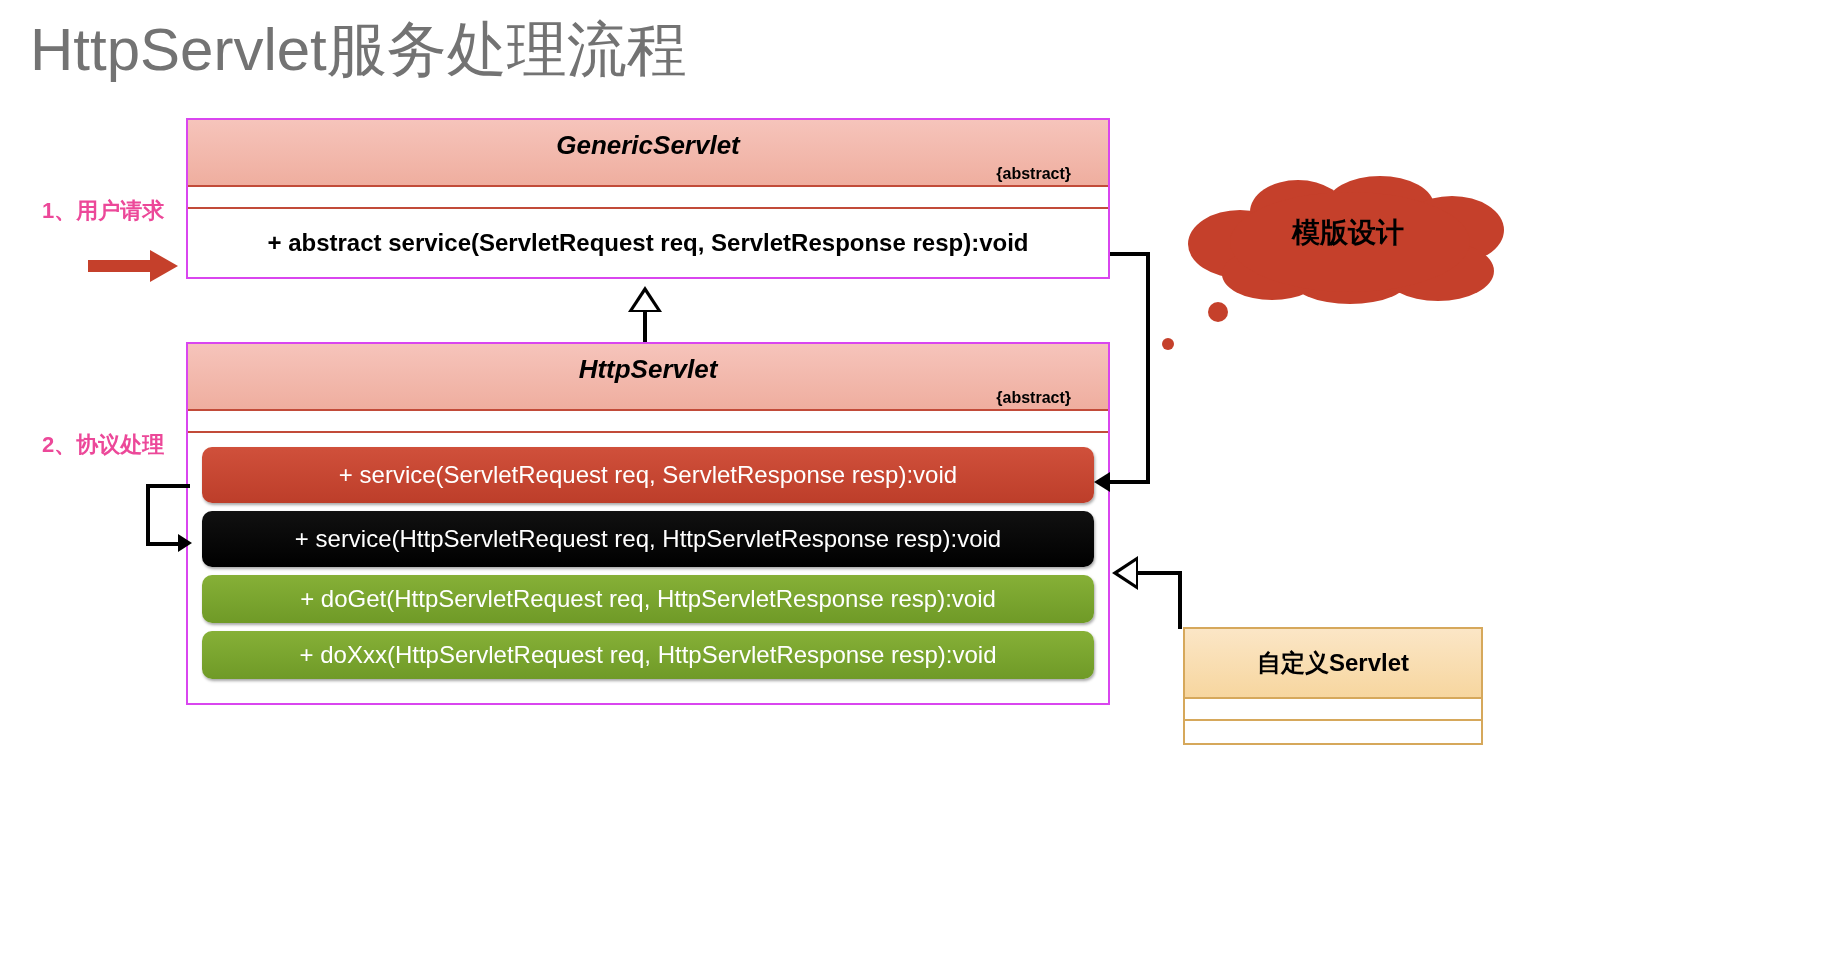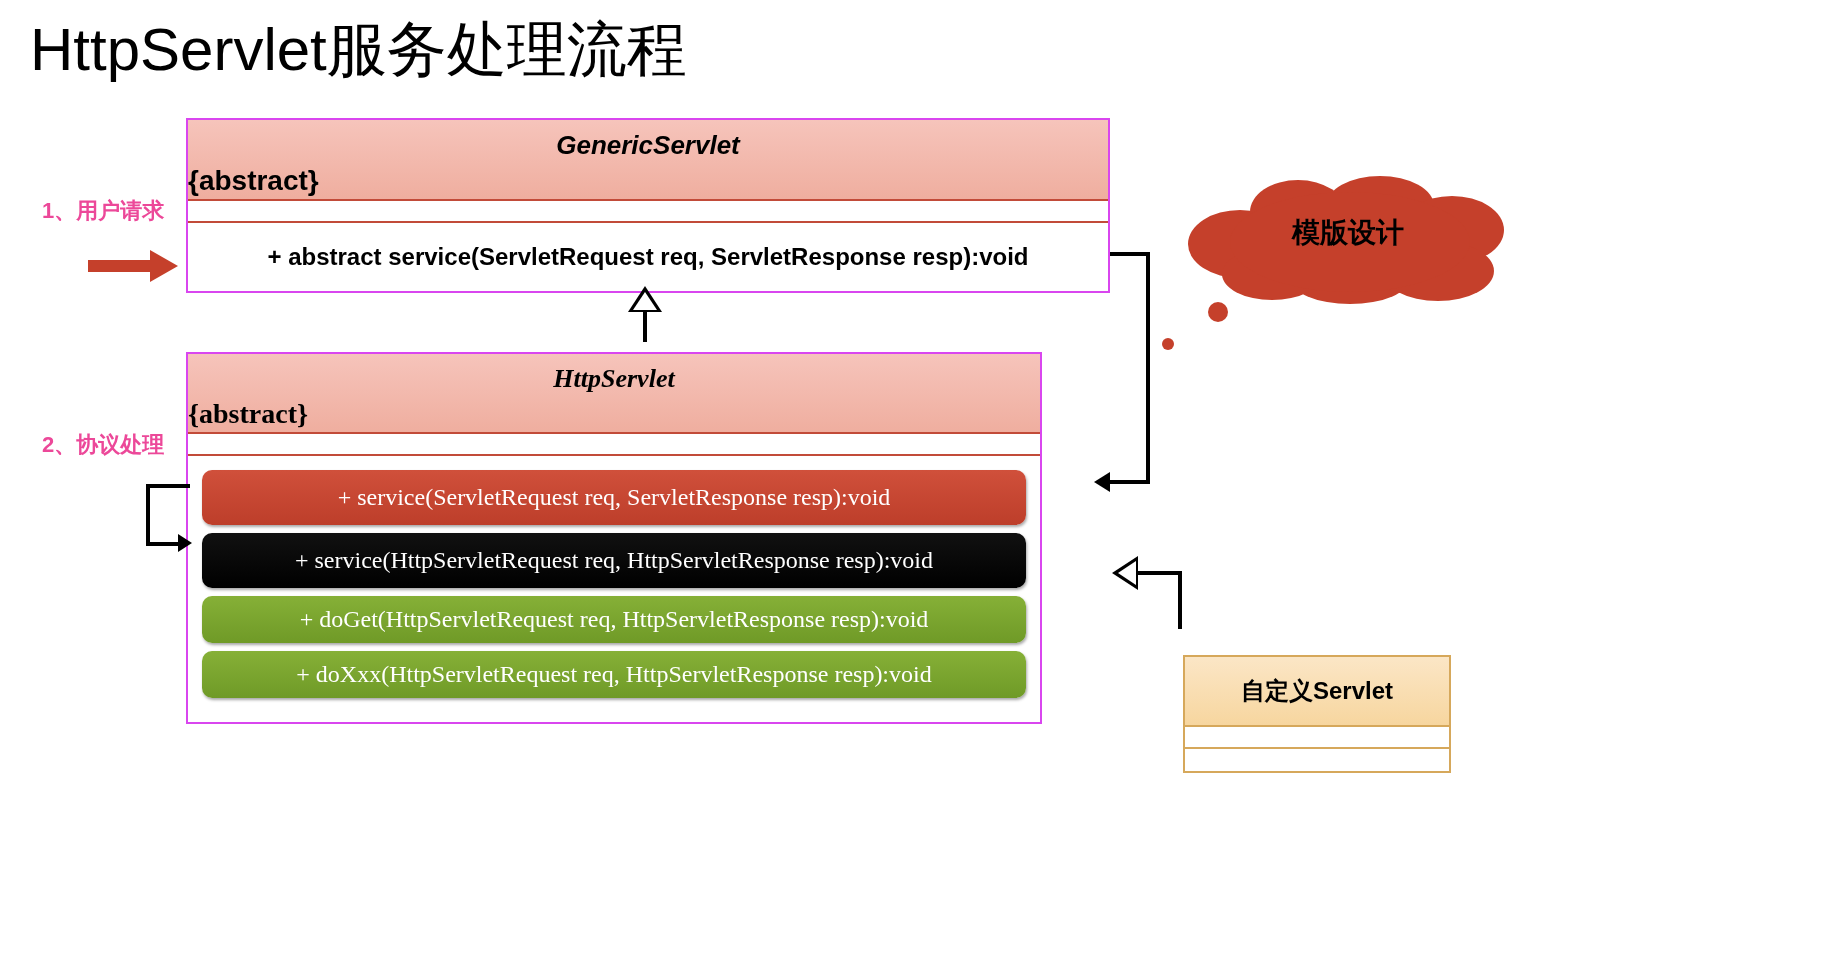--- a/index.html
+++ b/index.html
@@ -10,21 +10,21 @@
     height: 954px;
     position: relative;
     overflow: hidden;
   }
   .page-title {
     position: absolute;
     top: 10px;
     left: 30px;
     font-size: 60px;
     font-weight: 300;
-    color: #000000;
+    color: #737373;
   }
   .step-label {
     position: absolute;
     font-size: 22px;
     font-weight: bold;
     color: #ec4899;
     margin-left: 24px;
   }
   .step1 { top: 196px; left: 18px; }
   .step2 { top: 430px; left: 18px; }
@@ -44,68 +44,67 @@
     background: linear-gradient(#f6c4bb, #efae9f);
     text-align: center;
     font-style: italic;
     font-weight: bold;
     font-size: 26px;
     padding: 10px 0 2px 0;
     border-bottom: 2px solid #c24b39;
     position: relative;
   }
   .uml-stereo {
-    text-align: left;
+    text-align: right;
     font-weight: bold;
     font-style: normal;
-    font-size: 28px;
-    padding-right: 6px;
+    font-size: 16px;
+    padding-right: 37px;
     padding-top: 4px;
   }
   .uml-gap {
     height: 22px;
     border-bottom: 2px solid #c24b39;
     background: #fff;
   }
   .uml-body {
     padding: 6px 10px;
   }
   .method-plain {
     text-align: center;
     font-weight: bold;
     font-size: 24px;
     padding: 14px 0;
     color: #000;
   }
 
   .generic-box { top: 118px; left: 186px; width: 924px; }
-  .http-box    { top: 352px; left: 186px; width: 856px; padding-bottom: 10px; font-family: Liberation Serif, serif; }
+  .http-box    { top: 342px; left: 186px; width: 924px; padding-bottom: 10px; }
 
   .method-pill {
     border-radius: 10px;
     color: #fff;
     font-size: 24px;
     padding: 14px 32px;
     margin: 8px 4px;
     text-align: center;
     box-shadow: 1px 2px 3px rgba(0,0,0,.35);
   }
   .pill-red   { background: linear-gradient(#d0503b, #bd3e2a); }
   .pill-black { background: linear-gradient(#111, #000); }
   .pill-green { background: linear-gradient(#86b037, #6f9a27); padding: 10px 12px; }
 
   
   .custom-box {
     position: absolute;
     top: 627px;
     left: 1183px;
-    width: 268px;
+    width: 300px;
     border: 2px solid #d6a85b;
     background: #fff;
-    margin-top: 28px;
   }
   .custom-header {
     background: linear-gradient(#fbe6c6, #f7d69f);
     text-align: center;
     font-weight: bold;
     font-size: 24px;
     padding: 18px 0;
     border-bottom: 2px solid #d6a85b;
   }
   .custom-gap1 { height: 22px; border-bottom: 2px solid #d6a85b; }

